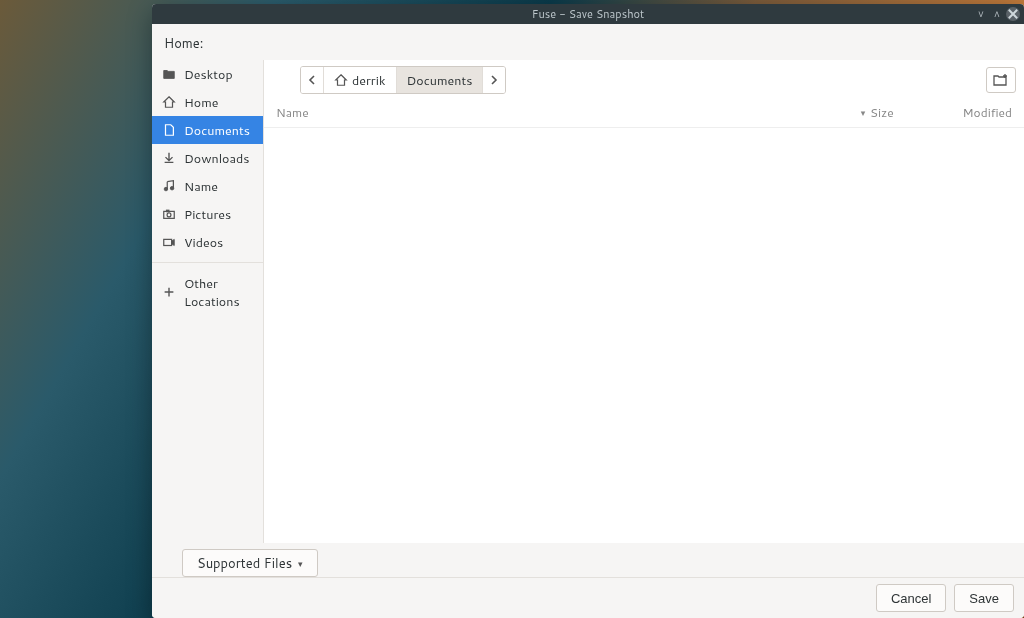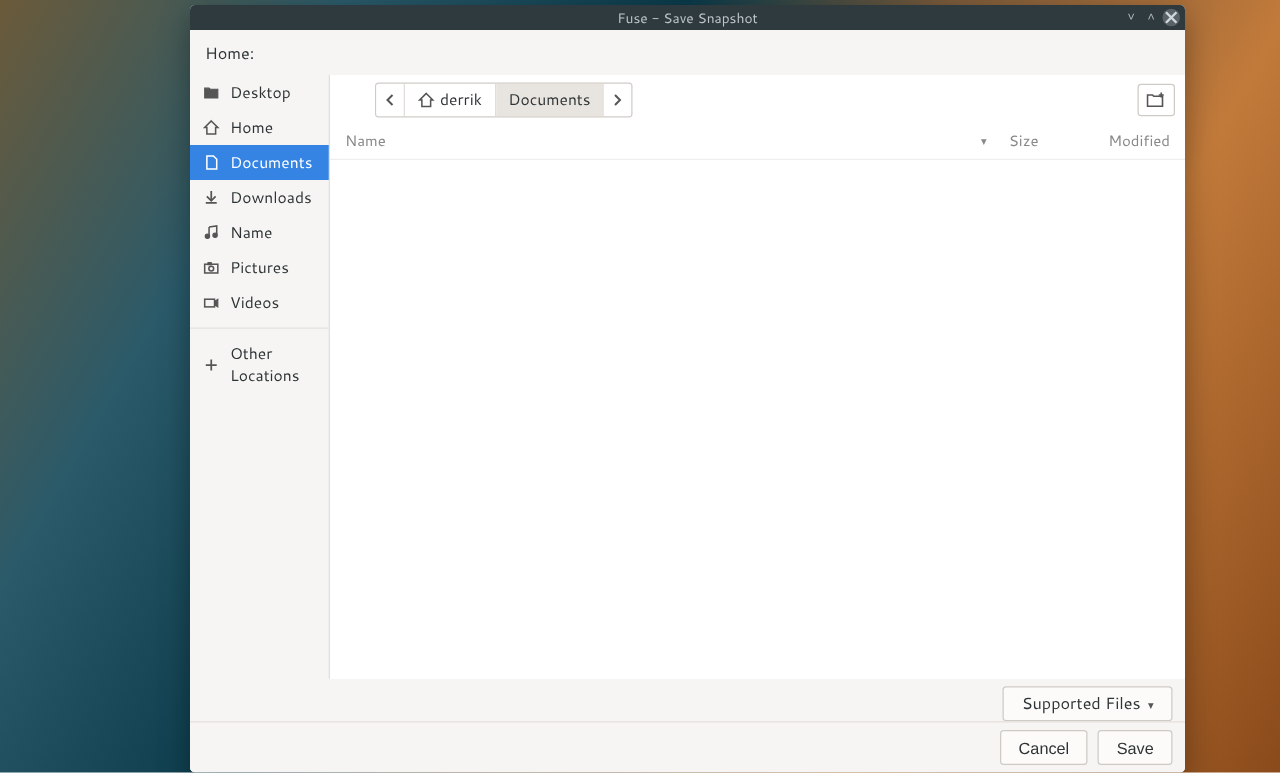--- a/index.html
+++ b/index.html
@@ -4,21 +4,21 @@
 <style>
   * { box-sizing: border-box; margin: 0; padding: 0; }
   html, body { width: 1024px; height: 618px; overflow: hidden; font-family: "Cantarell", "Segoe UI", sans-serif; font-size: 13px; color: #2e3436; }
   body {
     background: linear-gradient(120deg,#6b5a3a 0%,#2a5a6a 20%,#0a3a4a 40%,#7a5a3a 55%,#c27a3a 75%,#8a4a1a 100%);
     position: relative;
   }
   .dialog {
     position: absolute;
     left: 152px; top: 4px;
-    width: 796px; height: 614px;
+    width: 872px; height: 614px;
     background: #f6f5f4;
     border-radius: 4px;
     box-shadow: 0 8px 24px rgba(0,0,0,.35);
     display: flex; flex-direction: column;
     overflow: hidden;
   }
   .titlebar {
     height: 20px;
     background: #2f3a3f;
     color: #bcc6cb;
@@ -95,30 +95,30 @@
     display:flex; align-items:center; justify-content:center; background:#fff; cursor:pointer;
   }
   .columns {
     display:flex; align-items:center; padding:4px 12px 6px 12px;
     font-size:12px; border-bottom:1px solid #eee;
     background:#fff;
   }
   .columns .col { color:#888; font-weight:normal; }
   .columns .cname { flex:1; }
   .columns .csort { width:14px; color:#888; font-size:9px; text-align:center; }
-  .columns .csize { width:50px; text-align:center; }
+  .columns .csize { width:50px; text-align:left; }
   .columns .cmod { width:80px; text-align:right; margin-left:12px; }
   .filearea { flex:1; background:#fff; }
   .bottombar {
     display:flex; justify-content:flex-end; align-items:center;
     gap:8px; padding:6px 10px; border-top:1px solid #e3e0dc;
     background:#f6f5f4;
   }
   .filterbar {
-    display:flex; justify-content:flex-end; padding:6px 10px 0 10px;margin-left:20px;
+    display:flex; padding:6px 10px 0 10px;margin-left:20px;
   }
   .btn {
     height:28px; padding:0 14px; border:1px solid #cfcac4; border-radius:3px;
     background:#fcfbfa; cursor:pointer; font-size:13px; color:#2e3436;
     display:flex; align-items:center; gap:6px;
   }
 </style>
 </head>
 <body>
 

